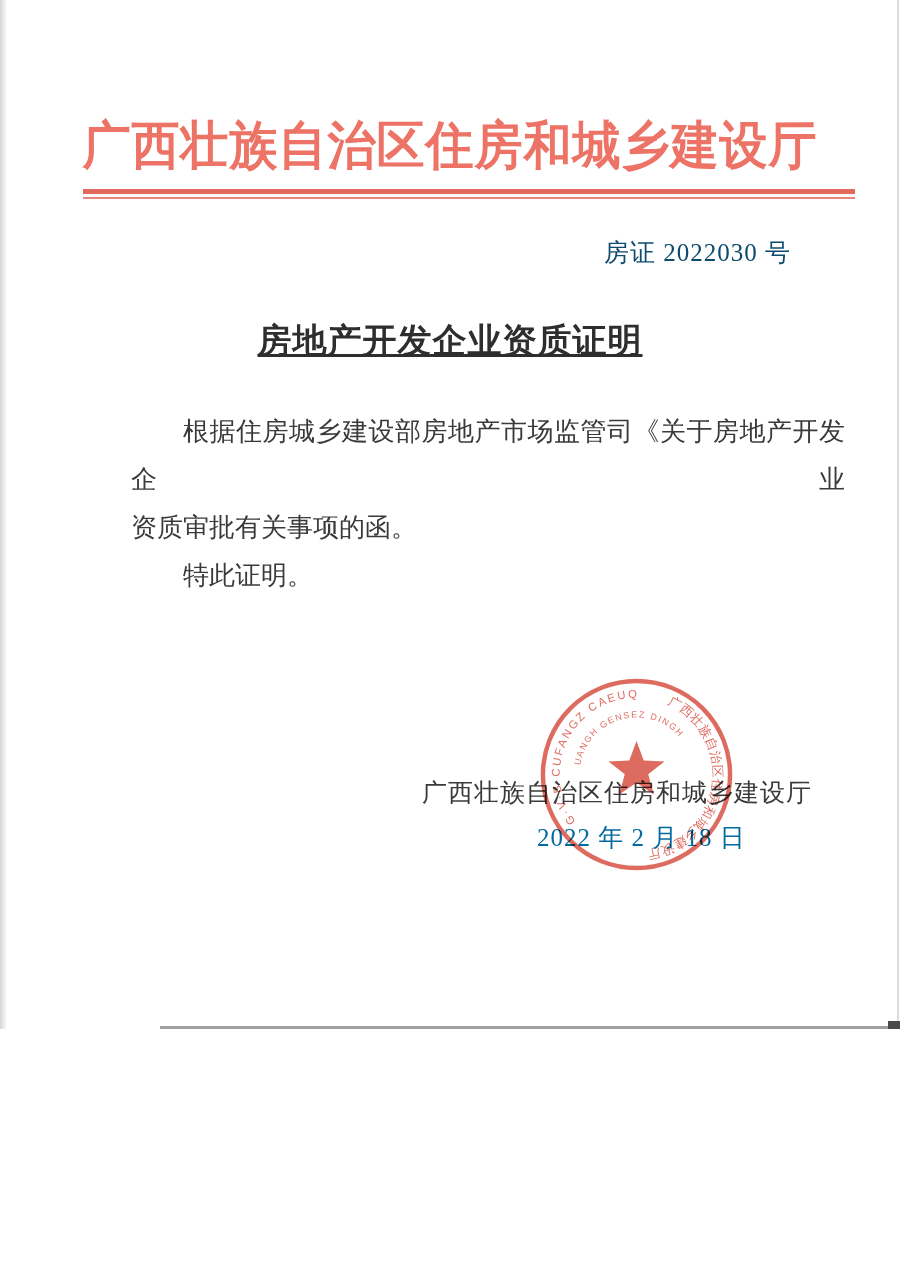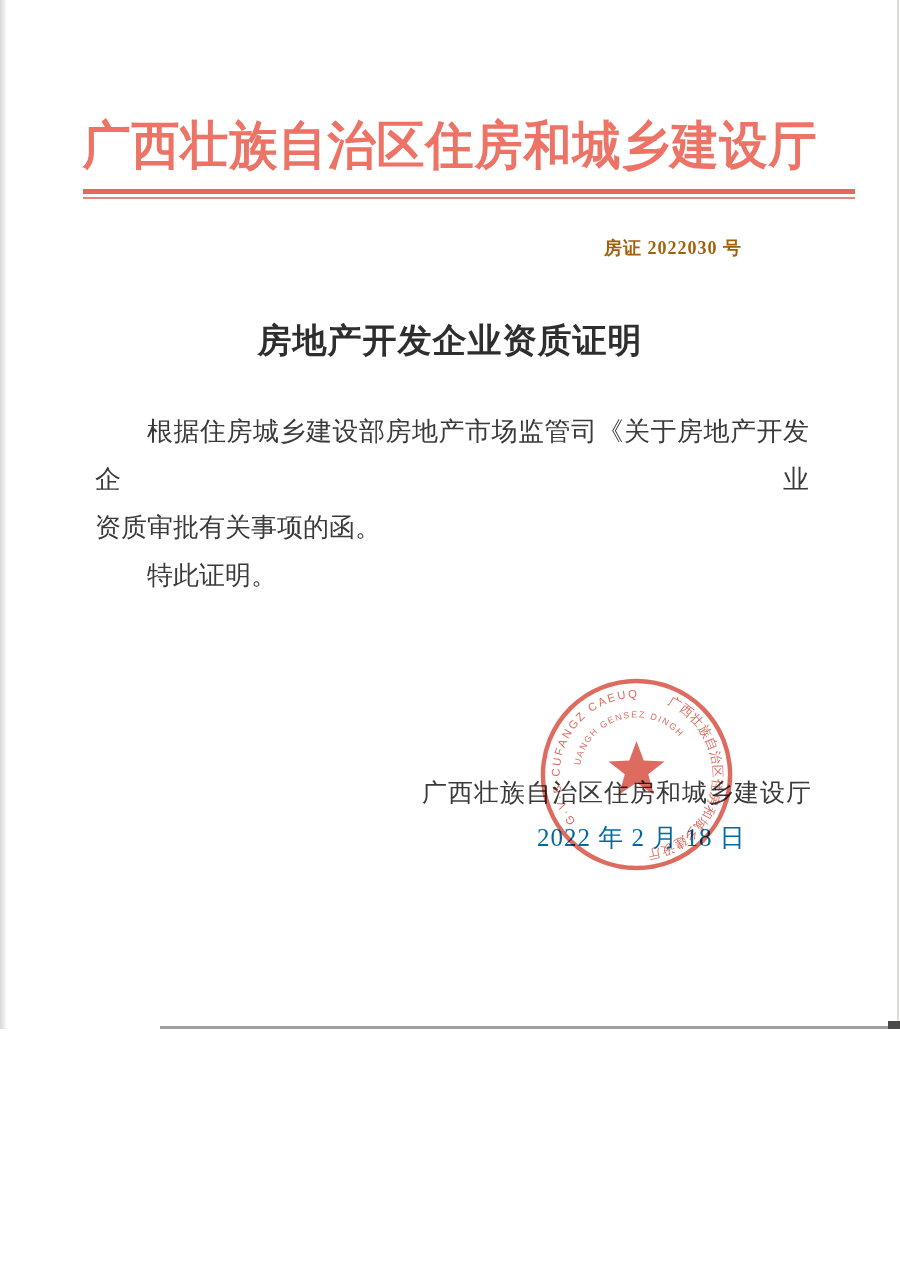--- a/index.html
+++ b/index.html
@@ -46,39 +46,39 @@
   .rule-top {
     position: absolute; top: 189px; left: 83px; width: 772px;
     height: 3px; box-sizing: content-box;
     border-top: 5px solid #e26a5d;
     border-bottom: 2px solid #e8867b;
   }
 
   
   .doc-number {
     position: absolute; top: 236px; left: 604px; width: 215px;
-    font-size: 18px; color: #a16207; letter-spacing: 1px;
+    font-size: 25px; color: #0c4a6e; letter-spacing: 1px;
     white-space: nowrap;
-    font-weight: bold;
   }
 
   
   .doc-title {
     position: absolute; top: 318px; left: 0; width: 100%;
     text-align: center;
     font-size: 34px; font-weight: 700; letter-spacing: 1px;
     color: #2e2e2e;
+    text-decoration: underline;
   }
 
   
   .body-block {
     position: absolute; top: 408px; left: 95px; width: 714px;
     font-size: 26px; line-height: 48px; color: #3a3a3a;
   }
-  .body-line { width: 100%; }
+  .body-line { width: 100%; margin-left: 36px; }
   .body-line.justify { text-align: justify; text-align-last: justify; }
   .body-line.indent { text-indent: 2em; }
 
   
   .signature {
     position: absolute; top: 776px; right: 88px;
     font-size: 25px; color: #3a3a3a; letter-spacing: 1px;
     white-space: nowrap;
   }
   .sign-date {

